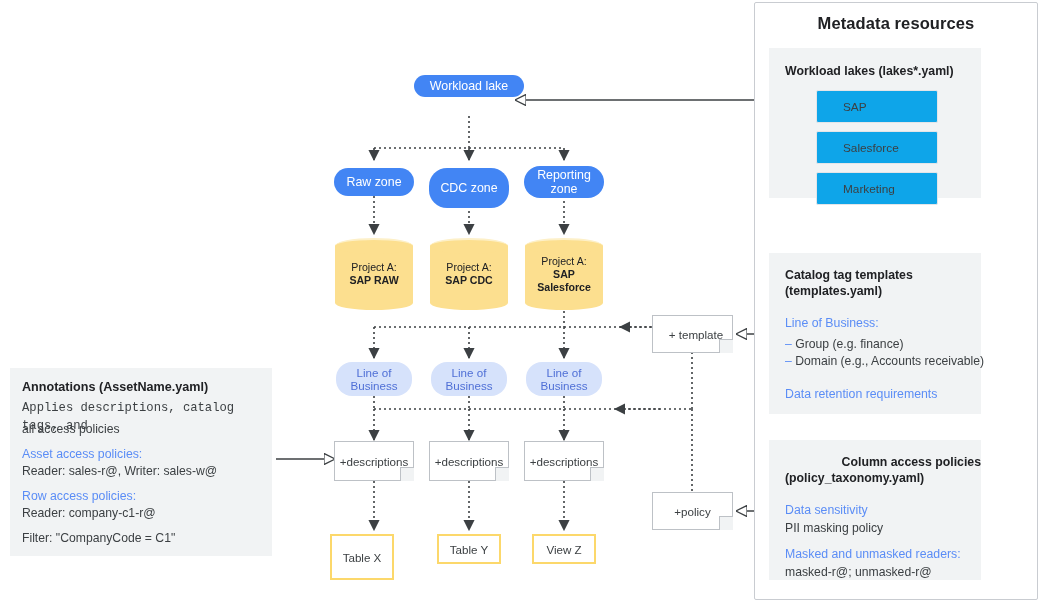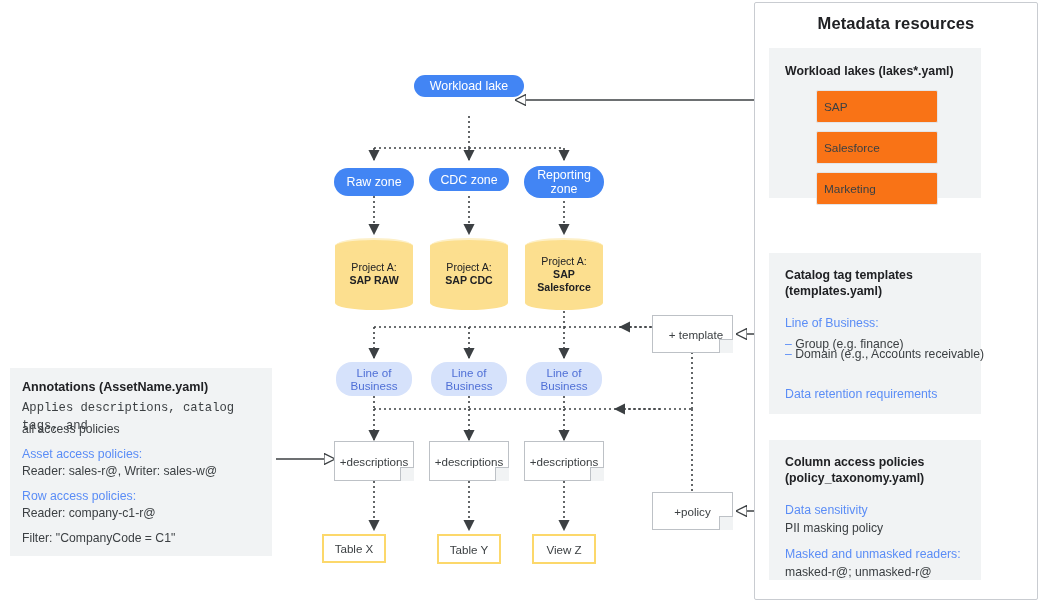--- a/index.html
+++ b/index.html
@@ -23,23 +23,23 @@
   .meta-card{background:#f1f3f4;}
   .card-h{
     font-size:12.3px;font-weight:bold;color:#202124;line-height:16px;
   }
   .blue-h{color:#5b8df6;font-size:12.3px;line-height:17px;}
   .plain{font-size:12.2px;color:#3c4043;line-height:17px;}
   .dash{color:#5b8df6;}
 
   
   .lake-item{
-    background:#f97316;border:1px solid #e3e5e8;border-radius:2px;
+    background:#0ea5e9;border:1px solid #e3e5e8;border-radius:2px;
     font-size:11.8px;color:#3c4043;display:flex;align-items:center;
-    padding-left:7px;
+    padding-left:26px;
   }
 
   
   .ann-card{
     left:10px;top:368px;width:262px;height:188px;background:#f1f3f4;padding-left:44px;
   }
   .ann-title{font-size:12.6px;font-weight:bold;color:#202124;}
   .ann-line{font-size:12.2px;color:#3c4043;line-height:17.5px;}
   .ann-blue{font-size:12.3px;color:#5b8df6;line-height:17.5px;}
 
@@ -159,21 +159,21 @@
     <line x1="790" y1="334" x2="737" y2="334" stroke="#3c4043" stroke-width="1.4" marker-end="url(#hollowArrow)"></line>
   </svg>
 
   <div class="abs pill" style="left:414px;top:75px;width:110px;height:22px;text-align:center;">
     <span>Workload lake</span>
   </div>
 
   <div class="abs pill" style="left:334px;top:168px;width:80px;height:28px;">
     <span>Raw zone</span>
   </div>
-  <div class="abs pill" style="left:429px;top:168px;width:80px;height:23px;">
+  <div class="abs pill" style="left:429px;top:168px;width:80px;height:40px;">
     <span>CDC zone</span>
   </div>
   <div class="abs pill" style="left:524px;top:166px;width:80px;height:32px;">
     <span>Reporting zone</span>
   </div>
 
   <div class="abs cyl" style="left:335px;top:238px;">
     <div class="bot"></div>
     <div class="body"></div>
     <div class="top"></div>
@@ -217,21 +217,21 @@
   </div>
   <div class="abs note" style="left:429px;top:441px;width:80px;height:40px;">
     <span>+descriptions</span>
     <span class="fold"></span>
   </div>
   <div class="abs note" style="left:524px;top:441px;width:80px;height:40px;">
     <span>+descriptions</span>
     <span class="fold"></span>
   </div>
 
-  <div class="abs tbl" style="left:322px;top:534px;width:64px;height:29px;">
+  <div class="abs tbl" style="left:330px;top:534px;width:64px;height:46px;">
     <span>Table X</span>
   </div>
   <div class="abs tbl" style="left:437px;top:534px;width:64px;height:30px;">
     <span>Table Y</span>
   </div>
   <div class="abs tbl" style="left:532px;top:534px;width:64px;height:30px;">
     <span>View Z</span>
   </div>
 
   <div class="abs note" style="left:652px;top:315px;width:81px;height:38px;padding-left:7px;">
@@ -275,29 +275,29 @@
 
   <div class="abs meta-card" style="left:769px;top:253px;width:212px;height:161px;">
     <div class="abs card-h" style="left:16px;top:14px;width:196px;">Catalog tag templates</div>
     <div class="abs card-h" style="left:16px;top:30px;width:196px;">(templates.yaml)</div>
 
     <div class="abs blue-h" style="left:16px;top:62px;width:196px;">Line of Business:</div>
 
     <div class="abs plain" style="left:16px;top:83px;width:196px;">
       <span class="dash">–&nbsp;</span><span>Group (e.g. finance)</span>
     </div>
-    <div class="abs plain" style="left:16px;top:93px;width:200px;">
+    <div class="abs plain" style="left:16px;top:100px;width:200px;">
       <span class="dash">–&nbsp;</span><span>Domain (e.g., Accounts receivable)</span>
     </div>
 
     <div class="abs blue-h" style="left:16px;top:133px;width:200px;">Data retention requirements</div>
   </div>
 
   <div class="abs meta-card" style="left:769px;top:440px;width:212px;height:140px;">
-    <div class="abs card-h" style="left:16px;top:14px;width:196px;">Column access policies</div>
+    <div class="abs card-h" style="left:16px;top:14px;width:196px;text-align:right;">Column access policies</div>
     <div class="abs card-h" style="left:16px;top:30px;width:196px;">(policy_taxonomy.yaml)</div>
 
     <div class="abs blue-h" style="left:16px;top:62px;width:196px;">Data sensitivity</div>
     <div class="abs plain" style="left:16px;top:80px;width:196px;">PII masking policy</div>
 
     <div class="abs blue-h" style="left:16px;top:106px;width:200px;">Masked and unmasked readers:</div>
     <div class="abs plain" style="left:16px;top:124px;width:200px;">masked-r@; unmasked-r@</div>
   </div>
 
 </div>

